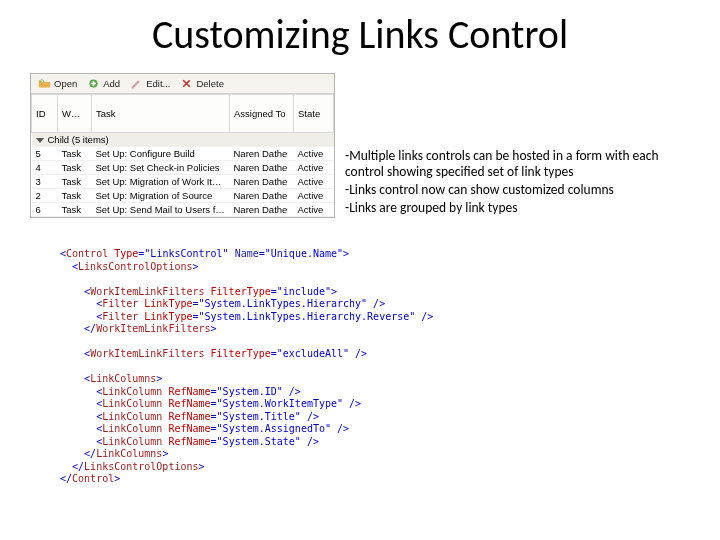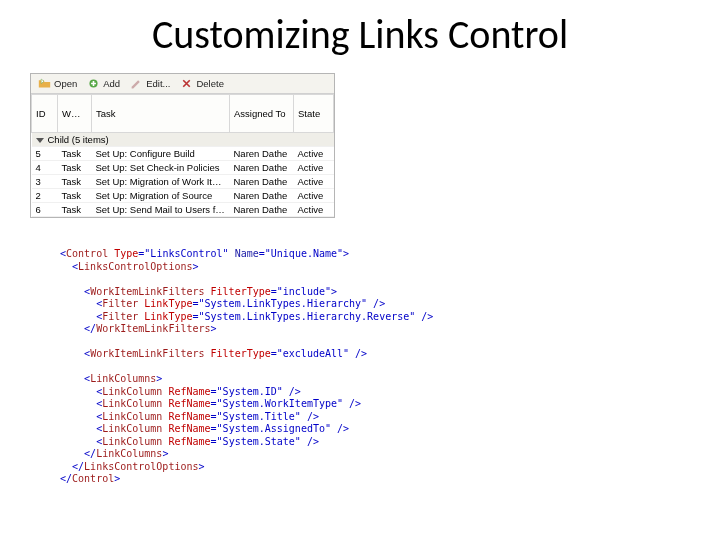--- a/index.html
+++ b/index.html
@@ -115,20 +115,25 @@
               <td>6</td>
               <td>Task</td>
               <td>Set Up: Send Mail to Users f…</td>
               <td>Naren Dathe</td>
               <td>Active</td>
             </tr>
         </tbody>
       </table>
     </div>
 
+    <div class="bullets">
+      <p>-Multiple links controls can be hosted in a form with each control showing specified set of link types</p>
+      <p>-Links control now can show customized columns</p>
+      <p>-Links are grouped by link types</p>
+    </div>
   </div>
 
   <div class="code"><span class="t-punc">&lt;</span><span class="t-elem">Control</span> <span class="t-attr">Type</span><span class="t-punc">="</span><span class="t-val">LinksControl</span><span class="t-punc">"</span> <span class="t-name">Name</span><span class="t-punc">="</span><span class="t-val">Unique.Name</span><span class="t-punc">"&gt;</span>
   <span class="t-punc">&lt;</span><span class="t-elem">LinksControlOptions</span><span class="t-punc">&gt;</span>
 
     <span class="t-punc">&lt;</span><span class="t-elem">WorkItemLinkFilters</span> <span class="t-attr">FilterType</span><span class="t-punc">="</span><span class="t-val">include</span><span class="t-punc">"&gt;</span>
       <span class="t-punc">&lt;</span><span class="t-elem">Filter</span> <span class="t-attr">LinkType</span><span class="t-punc">="</span><span class="t-val">System.LinkTypes.Hierarchy</span><span class="t-punc">" /&gt;</span>
       <span class="t-punc">&lt;</span><span class="t-elem">Filter</span> <span class="t-attr">LinkType</span><span class="t-punc">="</span><span class="t-val">System.LinkTypes.Hierarchy.Reverse</span><span class="t-punc">" /&gt;</span>
     <span class="t-punc">&lt;/</span><span class="t-elem">WorkItemLinkFilters</span><span class="t-punc">&gt;</span>
 

